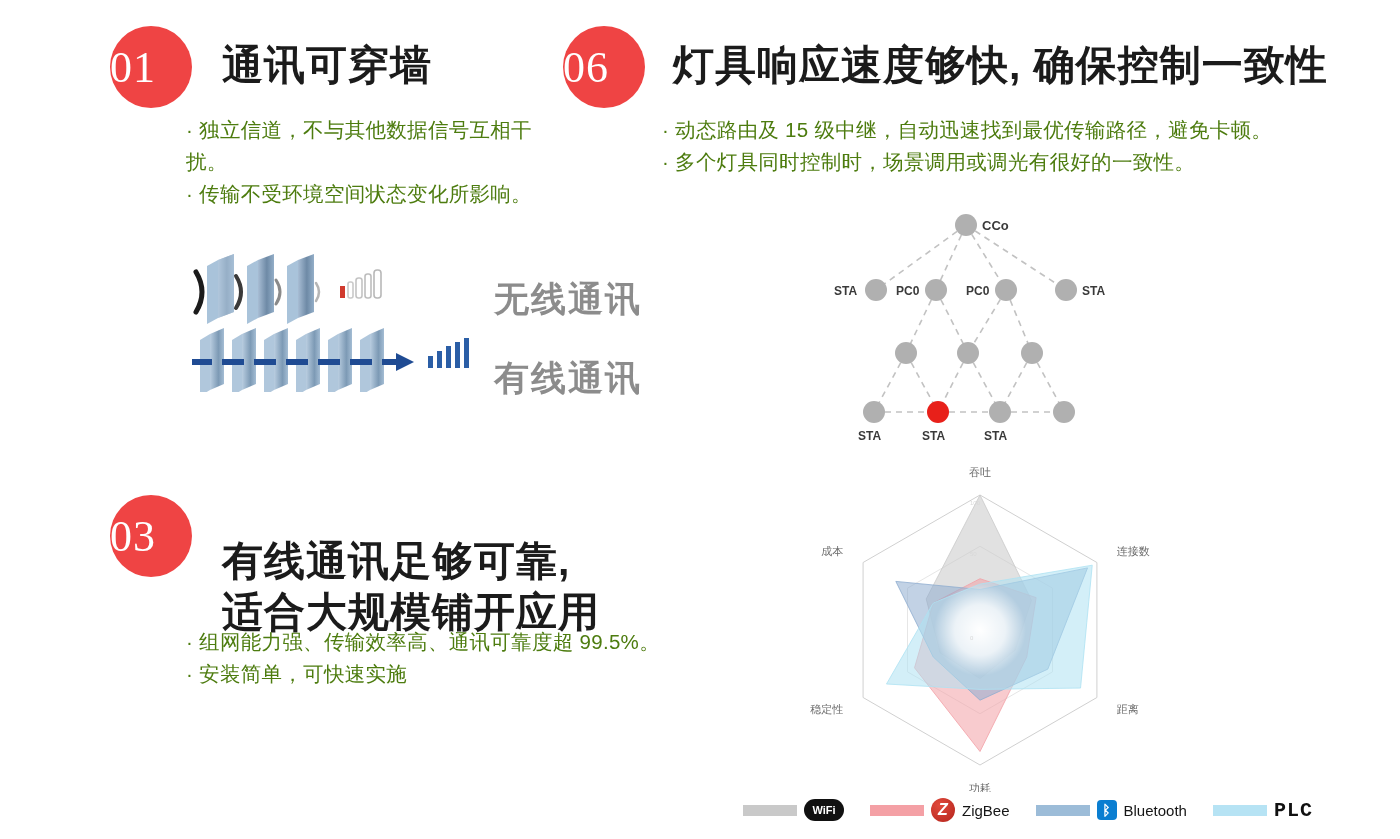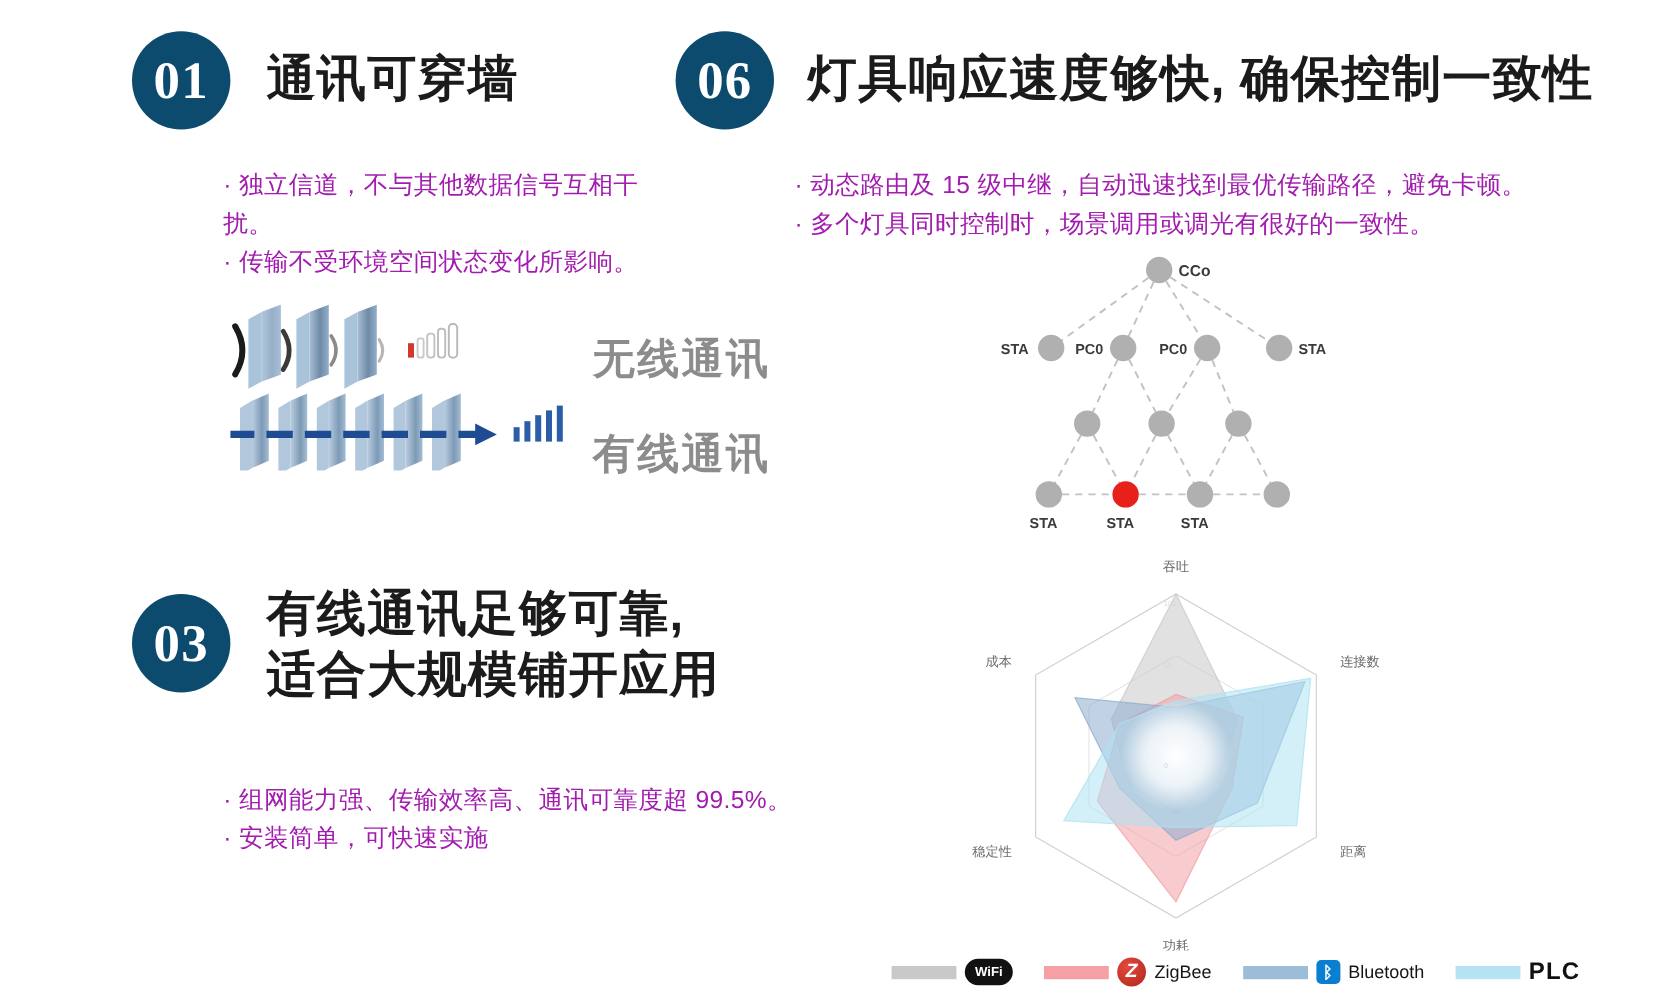--- a/index.html
+++ b/index.html
@@ -9,43 +9,42 @@
     font-family: "Liberation Sans", "DejaVu Sans", sans-serif;
     overflow: hidden;
   }
   .page { position: relative; width: 1400px; height: 839px; }
 
   
   .badge {
     position: absolute;
     width: 82px; height: 82px;
     border-radius: 50%;
-    background: #0c4a6e;
+    background: #ef4444;
     color: #ffffff;
-    display: flex; align-items: center; justify-content: center;
+    display: flex; align-items: center; 
     font-size: 44px; letter-spacing: 1px;
     font-family: "Liberation Serif", "DejaVu Serif", serif;
-    font-weight: 700;
+    font-weight: 400;
   }
   .sec-title {
     position: absolute;
     font-size: 41px;
     font-weight: bold;
     color: #1b1b1b;
     letter-spacing: 1px;
     line-height: 1.25;
     white-space: pre-line;
   }
   .body-text {
     position: absolute;
     font-size: 20.5px;
-    color: #a21caf;
+    color: #4d7c0f;
     line-height: 1.55;
     letter-spacing: 0.3px;
-    margin-top: 25px;
   }
   .body-text p { text-indent: 0; }
 
   
   .illus { position: absolute; }
   .panel-label {
     position: absolute;
     font-size: 35px;
     font-weight: bold;
     color: #8c8c8c;
@@ -94,21 +93,21 @@
     width: 24px; height: 24px; border-radius: 50%;
     background: radial-gradient(circle at 35% 30%, #e14a3c, #b4241c);
     color: #fff; font-size: 16px; font-weight: bold; font-style: italic;
     display: flex; align-items: center; justify-content: center;
   }
   .bt-mark {
     width: 20px; height: 20px; border-radius: 4px;
     background: #0a7ed1; color: #fff; font-size: 14px; font-weight: bold;
     display: flex; align-items: center; justify-content: center;
   }
-  .plc-mark { font-size: 20px; font-weight: bold; color: #111; letter-spacing: 1px; }
+  .plc-mark { font-size: 20px; font-weight: bold; color: #111; letter-spacing: 1px; font-family: Liberation Mono, monospace; }
 </style>
 </head>
 <body>
 
 <div class="page">
 
   <div class="badge" style="left:110px; top:26px;">
     <span>01</span>
   </div>
   <div class="sec-title" style="left:222px; top:40px;">通讯可穿墙</div>
@@ -247,21 +246,21 @@
     <text x="146" y="90" font-size="12" font-weight="bold" fill="#3a3a3a">PC0</text>
     <text x="262" y="90" font-size="12" font-weight="bold" fill="#3a3a3a">STA</text>
     <text x="38" y="235" font-size="12" font-weight="bold" fill="#3a3a3a">STA</text>
     <text x="102" y="235" font-size="12" font-weight="bold" fill="#3a3a3a">STA</text>
     <text x="164" y="235" font-size="12" font-weight="bold" fill="#3a3a3a">STA</text>
   </svg>
 
   <div class="badge" style="left:110px; top:495px;">
     <span>03</span>
   </div>
-  <div class="sec-title" style="left:222px; top:486px;">有线通讯足够可靠,
+  <div class="sec-title" style="left:222px; top:536px;">有线通讯足够可靠,
 适合大规模铺开应用</div>
 
   <div class="body-text" style="left:186px; top:626px; width:620px;">
     <p>· 组网能力强、传输效率高、通讯可靠度超 99.5%。</p>
     <p>· 安装简单，可快速实施</p>
   </div>
 
   <svg class="radar" style="left:790px; top:462px;" width="380" height="330" viewBox="0 0 380 330">
     <defs>
       <radialGradient id="glow" cx="50%" cy="50%" r="50%">

